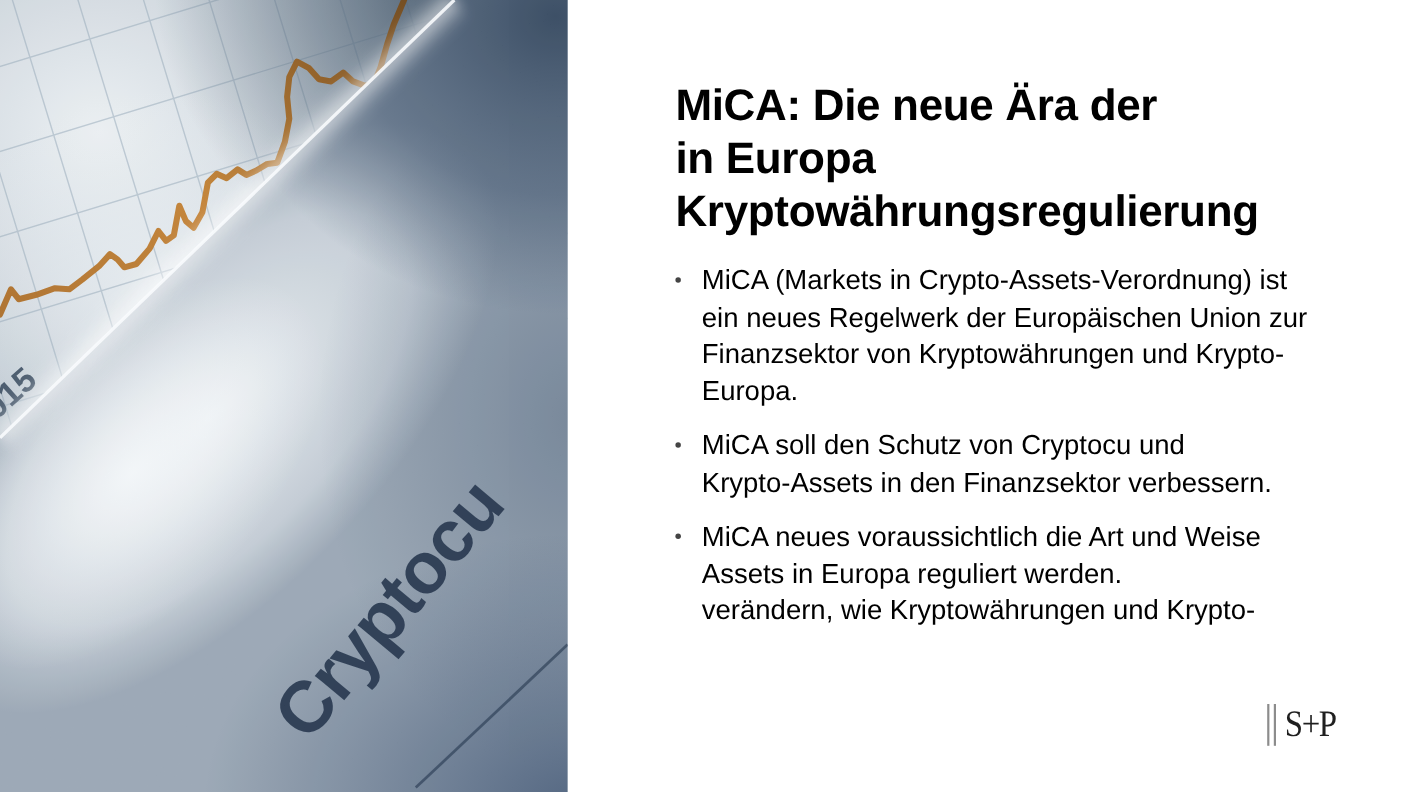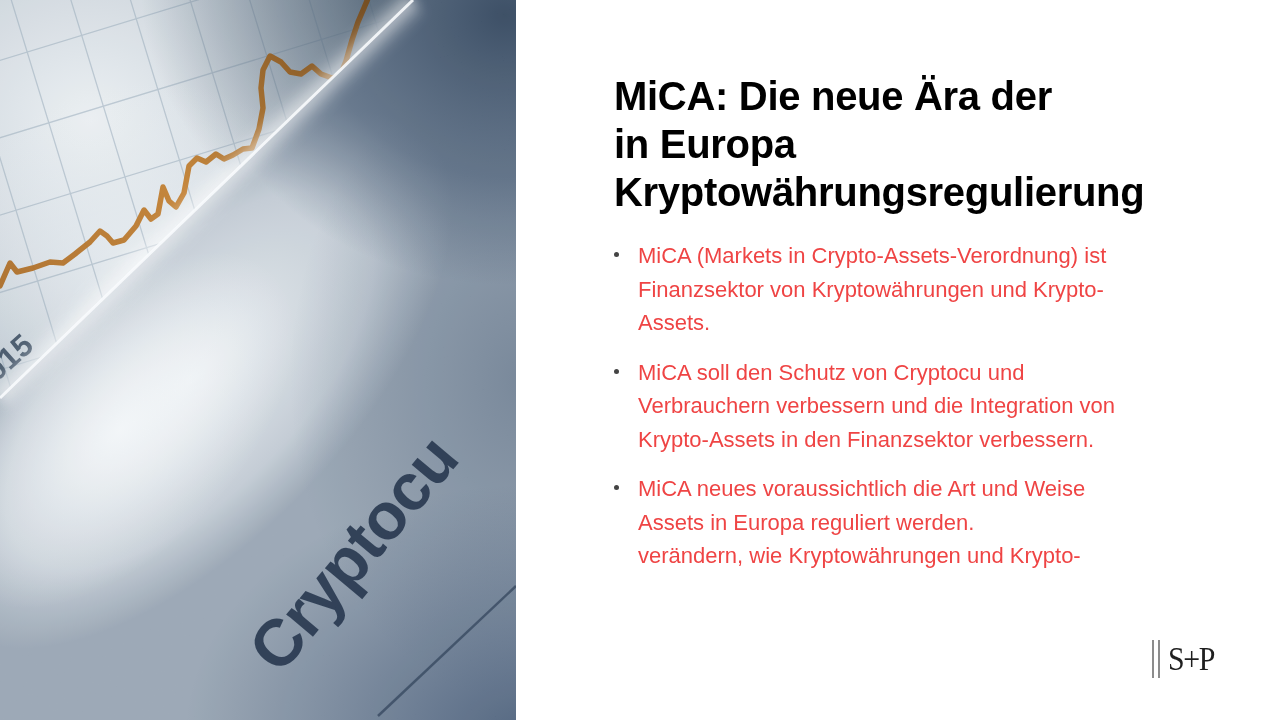--- a/index.html
+++ b/index.html
@@ -22,21 +22,21 @@
   .title {
     position:absolute; left:78px; top:72px; margin:0;
     font-size:40px; line-height:48px; font-weight:bold; color:#000000;
     letter-spacing:-0.3px;
   }
   .title span { display:block; white-space:nowrap; }
 
   .bullets { position:absolute; left:102px; top:239px; width:600px; }
   .bullet {
     position:relative; margin-bottom:16px;
-    font-size:22px; line-height:33.5px; color:#ef4444;
+    font-size:25px; line-height:33.5px; color:#000000;
   }
   .bullet::before {
     content:""; position:absolute; left:-24px; top:13px;
     width:5px; height:5px; border-radius:50%; background:#444444;
   }
   .bullet .line { white-space:nowrap; }
 
   .logo { position:absolute; left:616px; top:639px; display:flex; align-items:flex-end;font-family:Liberation Serif, serif; }
   .logo-bars { display:flex; margin-top:1px; }
   .logo-bars i { display:block; width:2px; height:38px; background:#8c8c8c; margin-right:4px; }
@@ -154,26 +154,26 @@
 
     <h1 class="title">
       <span>MiCA: Die neue Ära der</span>
       <span>in Europa</span>
       <span>Kryptowährungsregulierung</span>
     </h1>
 
     <div class="bullets">
       <div class="bullet">
         <div class="line">MiCA (Markets in Crypto-Assets-Verordnung) ist</div>
+        <div class="line">ein neues Regelwerk der Europäischen Union zur</div>
         <div class="line">Finanzsektor von Kryptowährungen und Krypto-</div>
-        <div class="line">Assets.</div>
+        <div class="line">Europa.</div>
       </div>
       <div class="bullet">
         <div class="line">MiCA soll den Schutz von Cryptocu und</div>
-        <div class="line">Verbrauchern verbessern und die Integration von</div>
         <div class="line">Krypto-Assets in den Finanzsektor verbessern.</div>
       </div>
       <div class="bullet">
         <div class="line">MiCA neues voraussichtlich die Art und Weise</div>
         <div class="line">Assets in Europa reguliert werden.</div>
         <div class="line">verändern, wie Kryptowährungen und Krypto-</div>
       </div>
     </div>
 
     <div class="logo">

